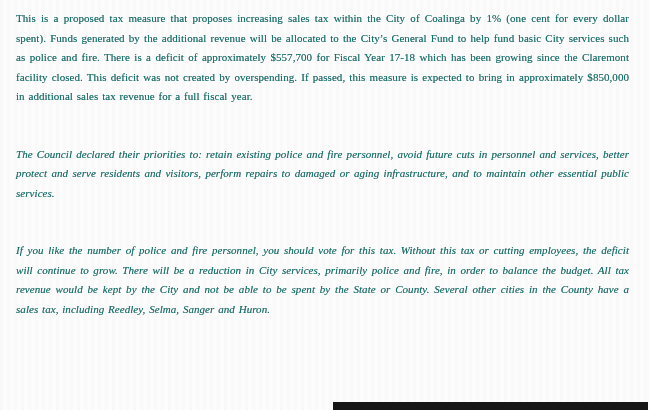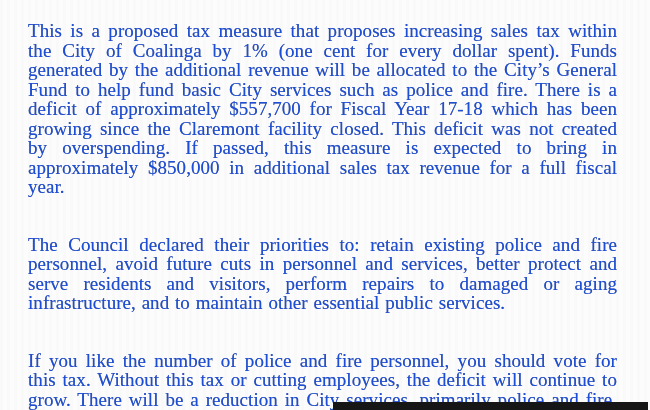--- a/index.html
+++ b/index.html
@@ -27,31 +27,32 @@
     );
     pointer-events: none;
   }
   .page {
     position: absolute;
     inset: 0;
     padding: 9px 21px 0 16px;
     box-sizing: border-box;
   }
   .para {
-    margin: 12px;
-    font-size: 19px;
+    margin: 0;
+    font-size: 11px;
     line-height: 19.5px;
     letter-spacing: 0.05px;
     word-spacing: 1px;
-    color: #1d4ed8;
+    color: #0f766e;
     text-align: justify;
     text-shadow: 0 0 0.6px rgba(50, 50, 62, 0.55);
   }
   .para + .para {
     margin-top: 38px;
+    font-style: italic;
   }
   .scan-bar {
     position: absolute;
     left: 333px;
     width: 315px;
     height: 8px;
     bottom: 0;
     background: #161616;
   }
 </style>

